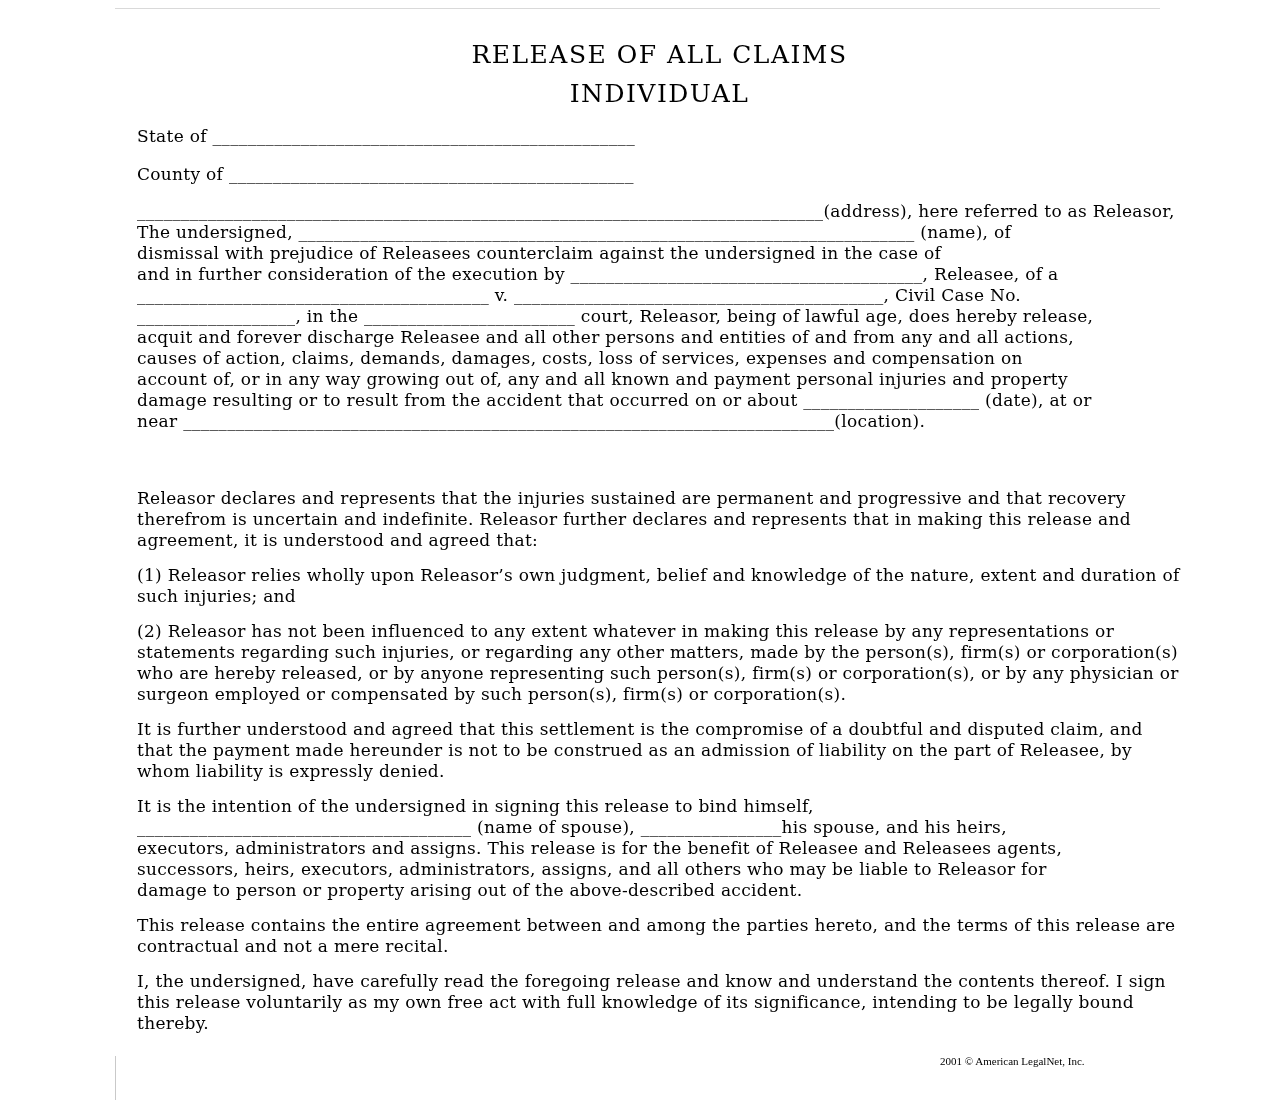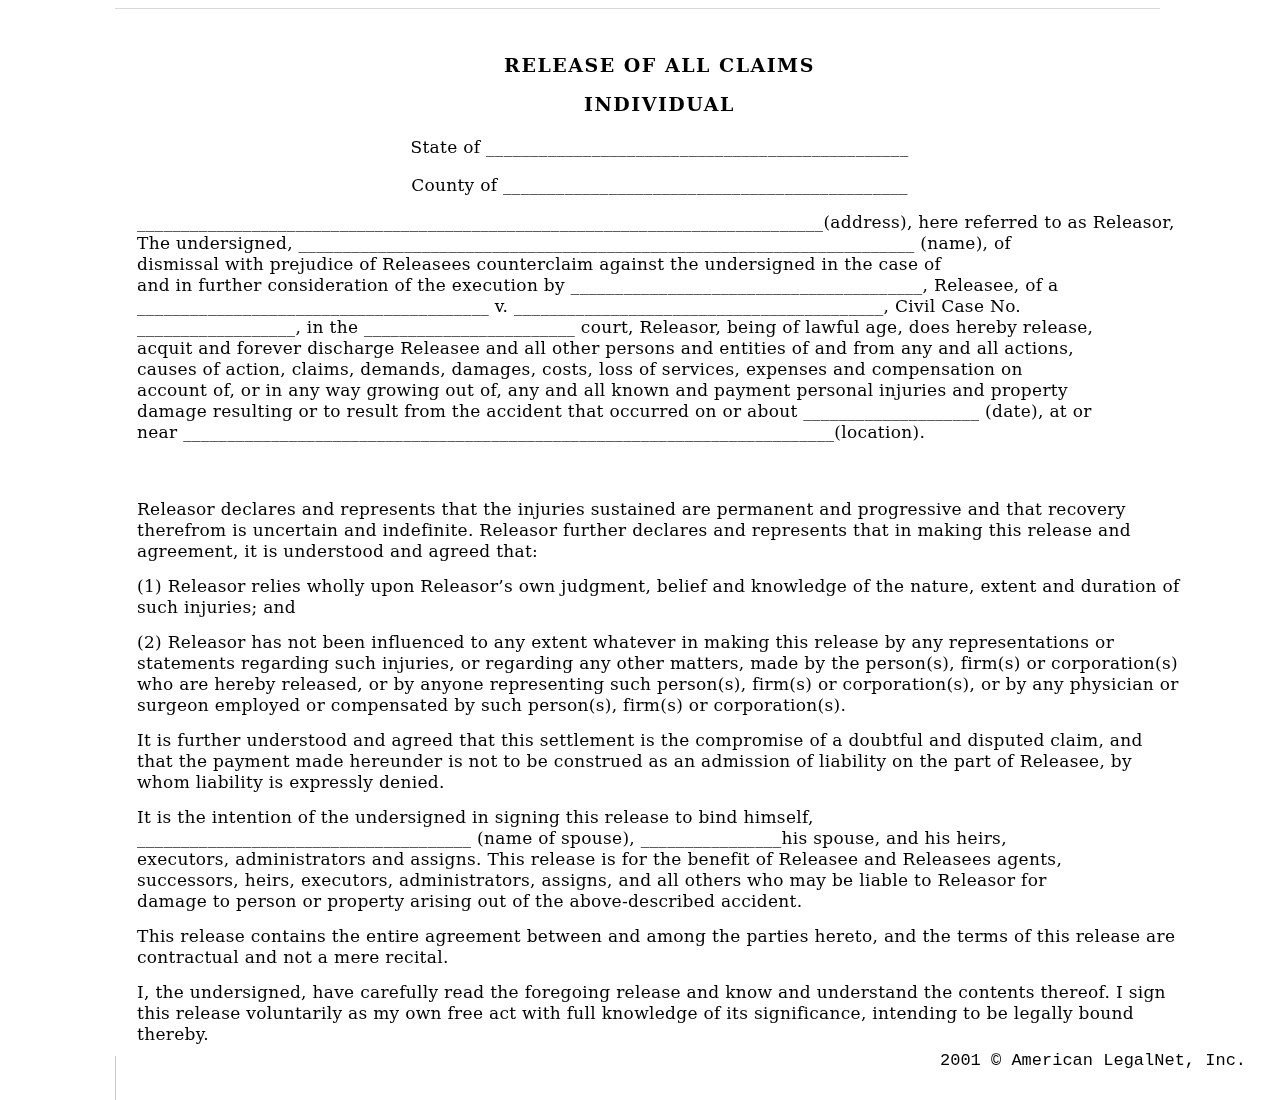--- a/index.html
+++ b/index.html
@@ -34,43 +34,42 @@
   .page {
     position: absolute;
     left: 137px;
     top: 44px;
     width: 1045px;
     font-size: 17px;
     line-height: 21px;
     letter-spacing: 0.3px;
   }
   h1.doc-title, h2.doc-subtitle {
-    margin: 11px;
+    margin: 0;
     text-align: center;
-    font-size: 19px;
-    font-weight: bold;
+    font-size: 25px;
+    font-weight: normal;
     letter-spacing: 1.5px;
   }
   h2.doc-subtitle { margin-top: 18px; }
   .field-line {
     margin: 22px 0 0 0;
     white-space: nowrap;
-    text-align: center;
   }
   .field-line.county { margin-top: 17px; }
   .para { margin: 14px 0 0 0; }
   .para.opening { margin-top: 16px; }
   .para.declaration { margin-top: 56px; }
   .para .line { white-space: nowrap; }
   .copyright {
     position: absolute;
     left: 940px;
     top: 1054px;
-    font-family: Liberation Mono, monospace;
-    font-size: 17px;
+    font-family: Liberation Serif, serif;
+    font-size: 11px;
     letter-spacing: 0;
     line-height: 14px;
     color: #000000;
   }
 </style>
 </head>
 <body>
 
 <div class="rule-top"></div>
 <div class="rule-left"></div>

